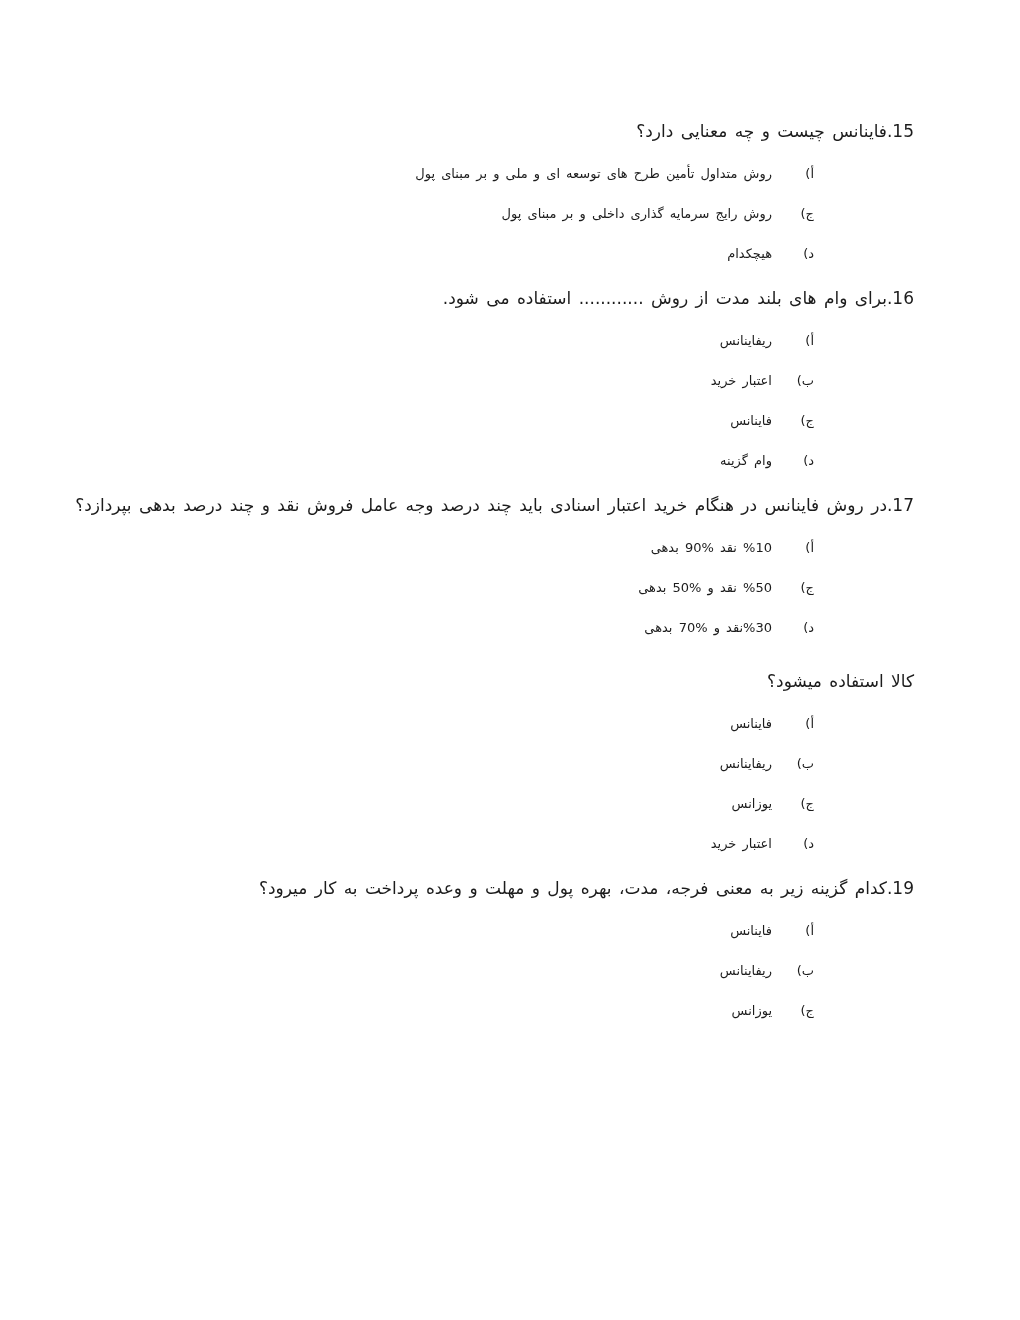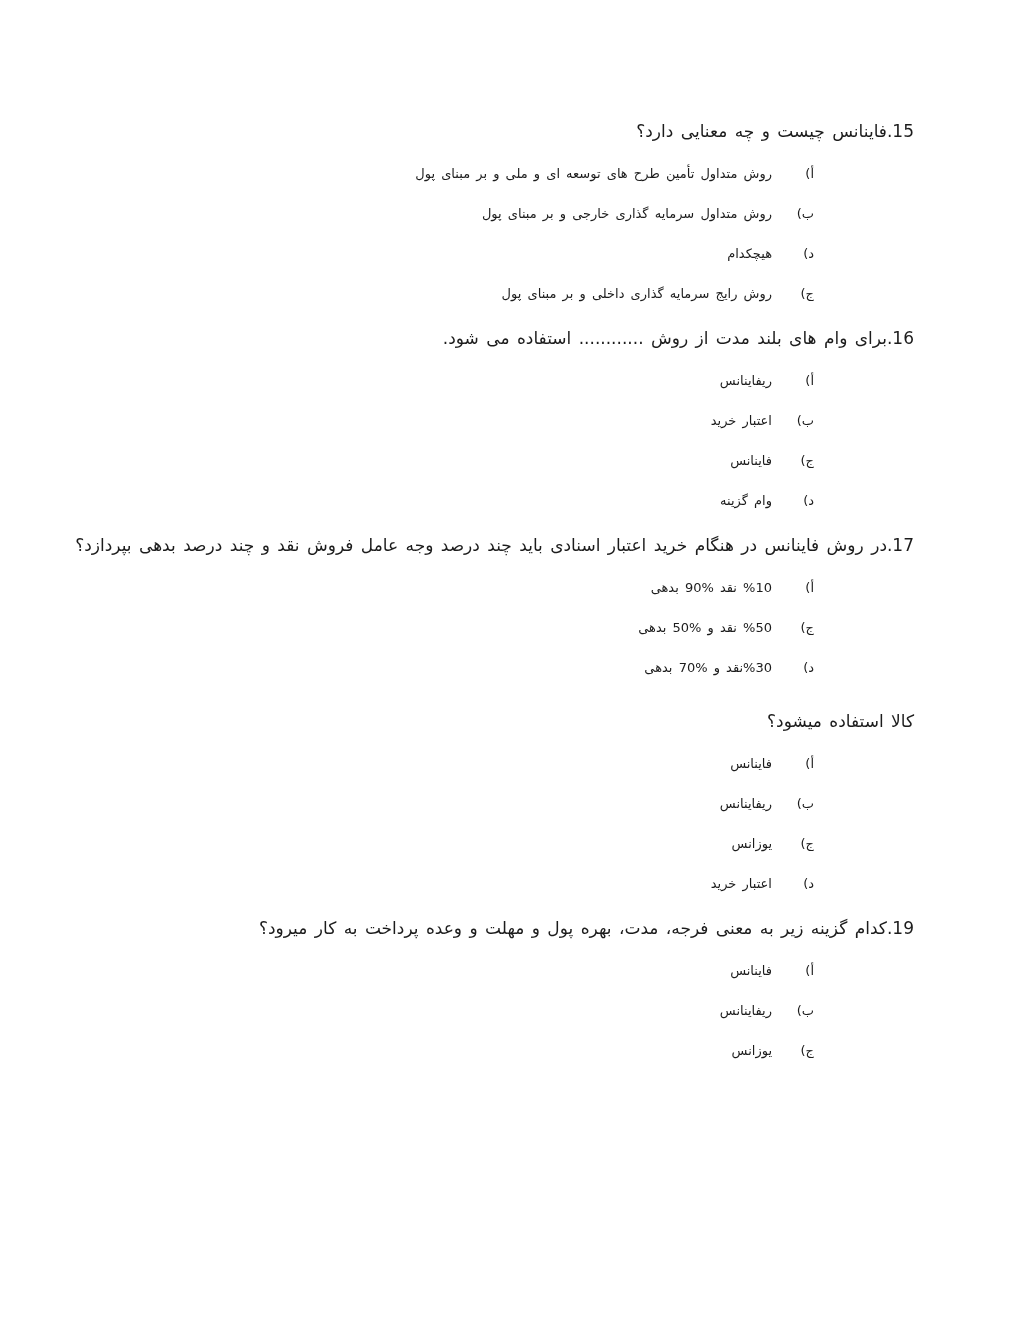--- a/index.html
+++ b/index.html
@@ -51,30 +51,27 @@
   <div>
   <div class="question">
     <div class="q-title">
           <div class="q-line">15.فاینانس چیست و چه معنایی دارد؟</div>
         </div>
     <div class="options">
   <div class="option">
     <span class="opt-letter">أ)</span><span class="opt-text">روش متداول تأمین طرح های توسعه ای و ملی و بر مبنای پول</span>
   </div>
 
+
   <div class="option">
-    <span class="opt-letter">ب)</span><span class="opt-text">روش متداول سرمایه گذاری خارجی و بر مبنای پول</span>
+    <span class="opt-letter">ج)</span><span class="opt-text">روش رایج سرمایه گذاری داخلی و بر مبنای پول</span>
   </div>
 
   <div class="option">
     <span class="opt-letter">د)</span><span class="opt-text">هیچکدام</span>
-  </div>
-
-  <div class="option">
-    <span class="opt-letter">ج)</span><span class="opt-text">روش رایج سرمایه گذاری داخلی و بر مبنای پول</span>
   </div>
 </div>
   </div>
 
   <div class="question">
     <div class="q-title">
           <div class="q-line">16.برای وام های بلند مدت از روش ............ استفاده می شود.</div>
         </div>
     <div class="options">
   <div class="option">

